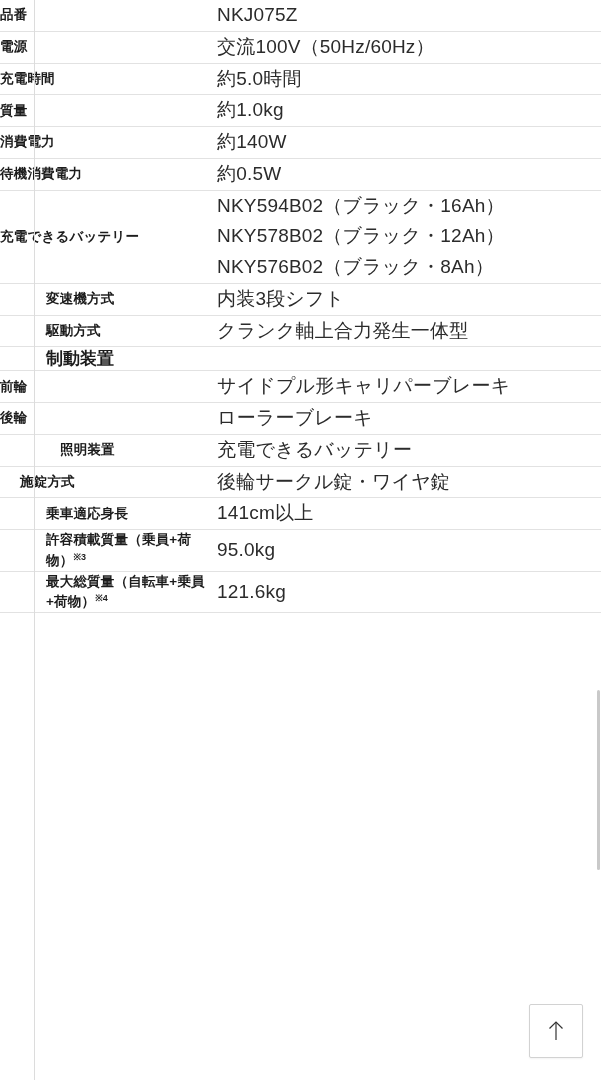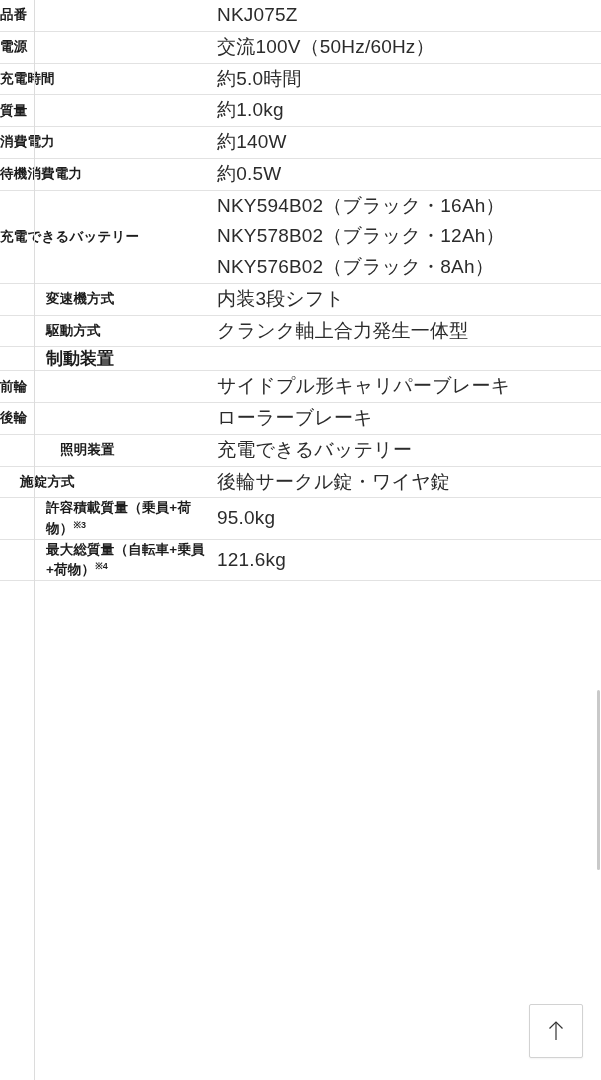--- a/index.html
+++ b/index.html
@@ -204,20 +204,24 @@
       <tr class="level1">
         <td class="lbl rowpad" style="padding-left:60px">照明装置</td>
         <td class="val rowpad">充電できるバッテリー</td>
       </tr>
 
       <tr class="level1">
         <td class="lbl rowpad" style="padding-left:20px">施錠方式</td>
         <td class="val rowpad">後輪サークル錠・ワイヤ錠</td>
       </tr>
 
+      <tr class="level1">
+        <td class="lbl rowpad" style="padding-left:46px">乗車適応身長</td>
+        <td class="val rowpad">141cm以上</td>
+      </tr>
 
       <tr class="level1">
         <td class="lbl rowpad" style="padding-left:46px">
           <span>許容積載質量（乗員+荷物）</span><span class="sup">※3</span>
         </td>
         <td class="val rowpad">95.0kg</td>
       </tr>
 
       <tr class="level1">
         <td class="lbl rowpad" style="padding-left:46px">

